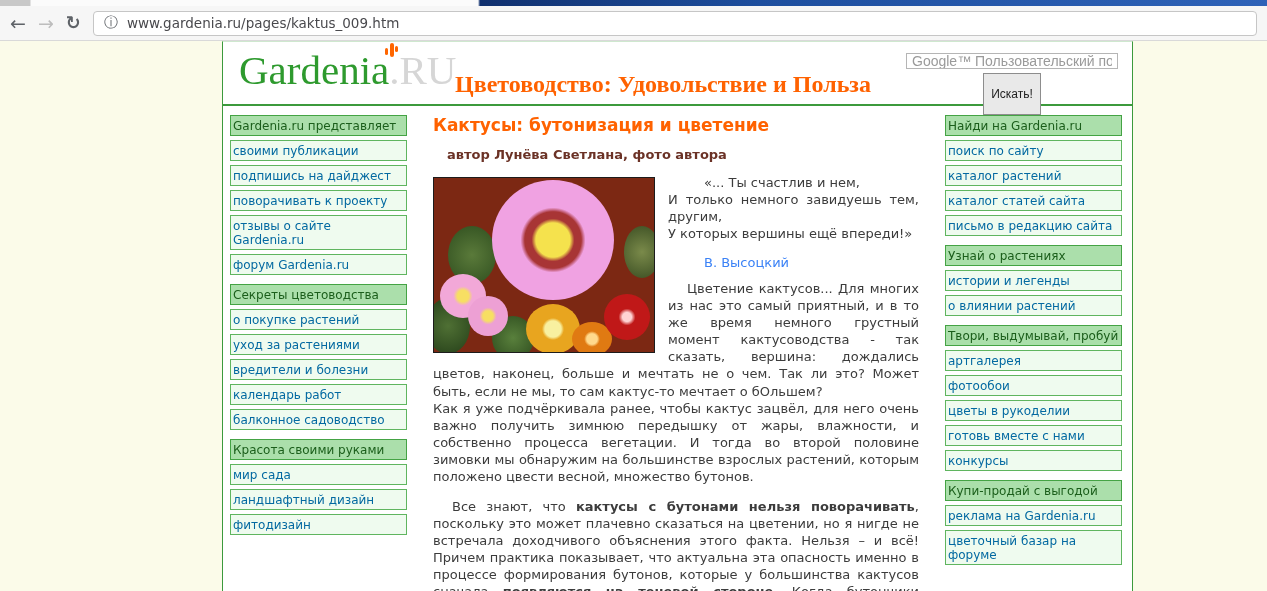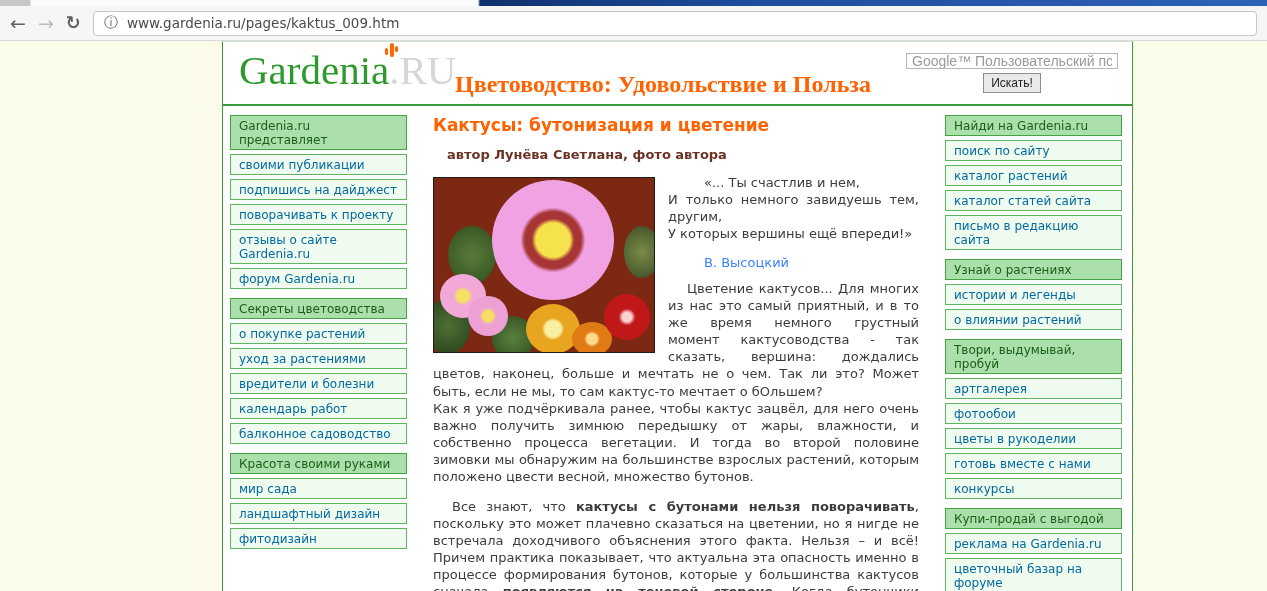--- a/index.html
+++ b/index.html
@@ -33,28 +33,28 @@
   .logo-cactus { position:absolute; left:146px; top:-3px; width:13px; height:15px; display:inline-block; }
   .logo-cactus i { position:absolute; background:#f60; border-radius:2px; }
   .c-stem { left:5px; top:0; width:4px; height:14px; }
   .c-arm-l { left:0; top:5px; width:3px; height:7px; }
   .c-arm-r { left:10px; top:3px; width:3px; height:6px; }
   .tagline { position:absolute; left:232px; bottom:6px; font-family:"Liberation Serif", serif;
     font-weight:bold; font-size:24px; color:#ff6200; }
   .search { position:absolute; right:14px; top:9px; width:212px; text-align:center; }
   .search input { width:212px; height:16px; border:1px solid #b5b5b5; font-size:14px; padding:0 5px; color:#333; }
   .search input::placeholder { color:#9a9a9a; font-style:normal; }
-  .search button { margin-top:3px; font-size:12px; padding:2px 7px; background:#e9e9e9;
+  .search button { margin-top:3px; font-size:12px; padding:13px 7px; background:#e9e9e9;
     border:1px solid #8d8d8d; color:#222; cursor:pointer; }
   .header-divider { height:0; border-top:2px solid #3c9a3c; }
   
   .columns { display:flex; padding:9px 10px 0 7px; }
   .menu-col { width:177px; flex:none; }
   .menu-group + .menu-group { margin-top:9px; }
-  .menu-h, .menu-i { display:block; font-size:12px; padding:3px 8px 2px; margin-bottom:4px; cursor:pointer; }
+  .menu-h, .menu-i { display:block; font-size:12px; padding:3px 2px 2px; margin-bottom:4px; cursor:pointer; }
   .menu-h { background:#abdfab; border:1px solid #44a344; color:#1b5e1b; }
   .menu-i { background:#effbef; border:1px solid #5fb55f; color:#0369a1; }
   .main-col { flex:1; margin:0 26px; min-width:0; }
   
   .article-title { color:#ff6200; font-size:17px; font-weight:bold; margin:0 0 12px; }
   .article-author { color:#6b3226; font-size:13px; font-weight:bold; margin:0 0 12px 14px; }
   .photo { float:left; width:222px; height:176px; margin:3px 13px 4px 0; border:1px solid #1c1c1c;
     position:relative; background:#7c2813; overflow:hidden; }
   .photo i { position:absolute; border-radius:50%; }
   .fl-big-pink   { left:58px; top:2px; width:122px; height:120px;

